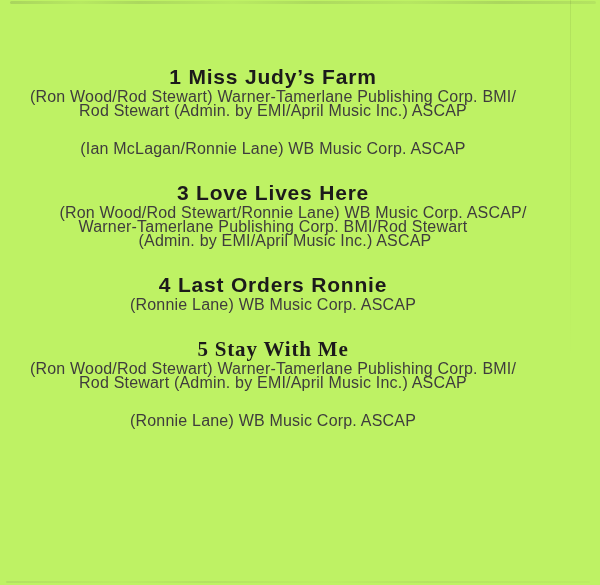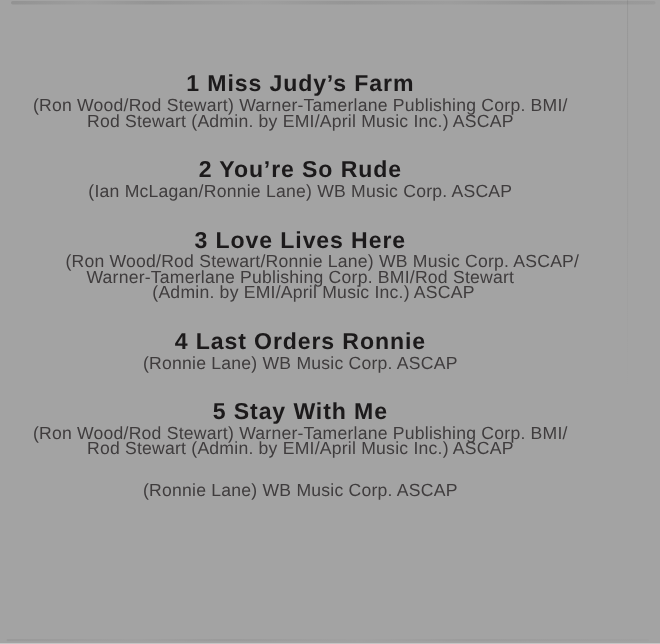--- a/index.html
+++ b/index.html
@@ -10,21 +10,21 @@
     width: 600px;
     height: 585px;
     background: #ffffff;
     overflow: hidden;
     font-family: "Liberation Sans", sans-serif;
     position: relative;
   }
   .booklet-page {
     position: absolute;
     inset: 0;
-    background: #a3a3a3;
+    background: #bef264;
   }
   
   .scan-edge-top {
     position: absolute;
     top: 1px;
     left: 10px;
     right: 4px;
     height: 3px;
     background: linear-gradient(90deg,
       rgba(60,60,60,0.16) 0%,
@@ -101,38 +101,37 @@
 
   <section class="tracklist">
 
     <article class="track">
       <h2 class="track-title" style="color: rgb(28, 26, 27);"><span>1</span> <span>Miss Judy’s Farm</span></h2>
       <p class="track-credit" style="color: rgb(63, 60, 61);">(Ron Wood/Rod Stewart) Warner-Tamerlane Publishing Corp. BMI/</p>
       <p class="track-credit" style="color: rgb(63, 60, 61);">Rod Stewart (Admin. by EMI/April Music Inc.) ASCAP</p>
     </article>
 
     <article class="track">
-      <h2 class="track-title" style="color: rgb(28, 26, 27);"><span>2</span> <span>You’re So Rude</span></h2>
       <p class="track-credit" style="color: rgb(63, 60, 61);">(Ian McLagan/Ronnie Lane) WB Music Corp. ASCAP</p>
     </article>
 
     <article class="track">
       <h2 class="track-title" style="color: rgb(28, 26, 27);"><span>3</span> <span>Love Lives Here</span></h2>
       <p class="track-credit" style="color: rgb(63, 60, 61); margin-left: 40px;">(Ron Wood/Rod Stewart/Ronnie Lane) WB Music Corp. ASCAP/</p>
       <p class="track-credit" style="color: rgb(63, 60, 61); text-align: center;">Warner-Tamerlane Publishing Corp. BMI/Rod Stewart</p>
       <p class="track-credit" style="color: rgb(63, 60, 61); padding-left: 24px;">(Admin. by EMI/April Music Inc.) ASCAP</p>
     </article>
 
     <article class="track">
       <h2 class="track-title" style="color: rgb(28, 26, 27);"><span>4</span> <span>Last Orders Ronnie</span></h2>
       <p class="track-credit" style="color: rgb(63, 60, 61);">(Ronnie Lane) WB Music Corp. ASCAP</p>
     </article>
 
     <article class="track">
-      <h2 class="track-title" style="color: rgb(28, 26, 27);"><span>5</span> <span>Stay With Me</span></h2>
+      <h2 class="track-title" style="color: rgb(28, 26, 27); font-family: Liberation Serif, serif;"><span>5</span> <span>Stay With Me</span></h2>
       <p class="track-credit" style="color: rgb(63, 60, 61);">(Ron Wood/Rod Stewart) Warner-Tamerlane Publishing Corp. BMI/</p>
       <p class="track-credit" style="color: rgb(63, 60, 61);">Rod Stewart (Admin. by EMI/April Music Inc.) ASCAP</p>
     </article>
 
     <article class="track">
       <p class="track-credit" style="color: rgb(63, 60, 61);">(Ronnie Lane) WB Music Corp. ASCAP</p>
     </article>
 
   </section>
 </main>

